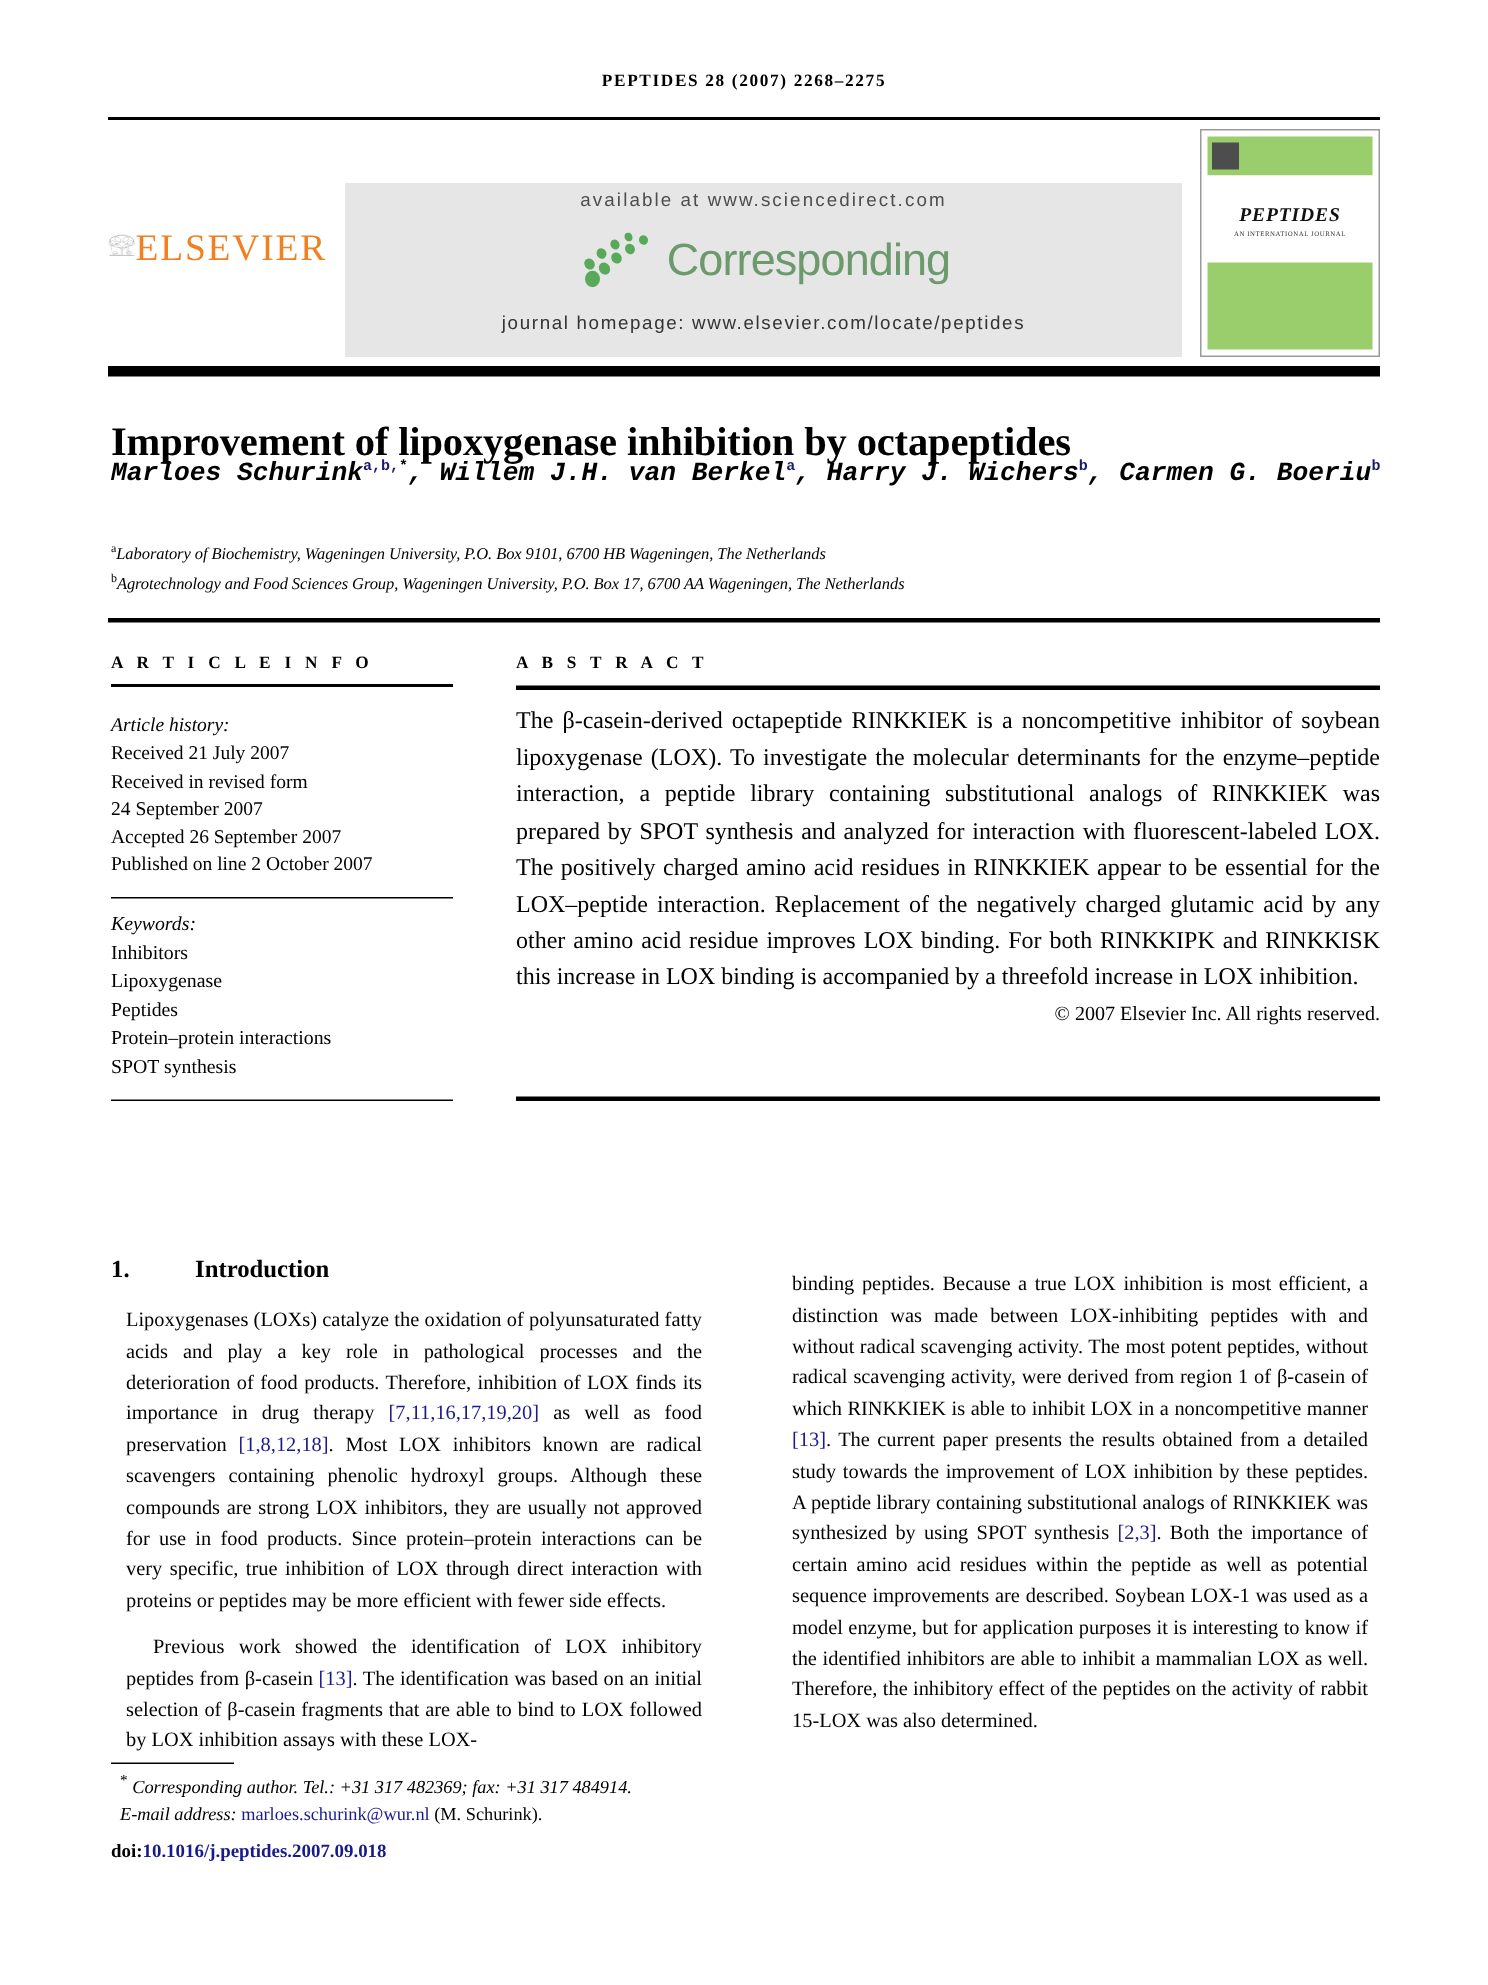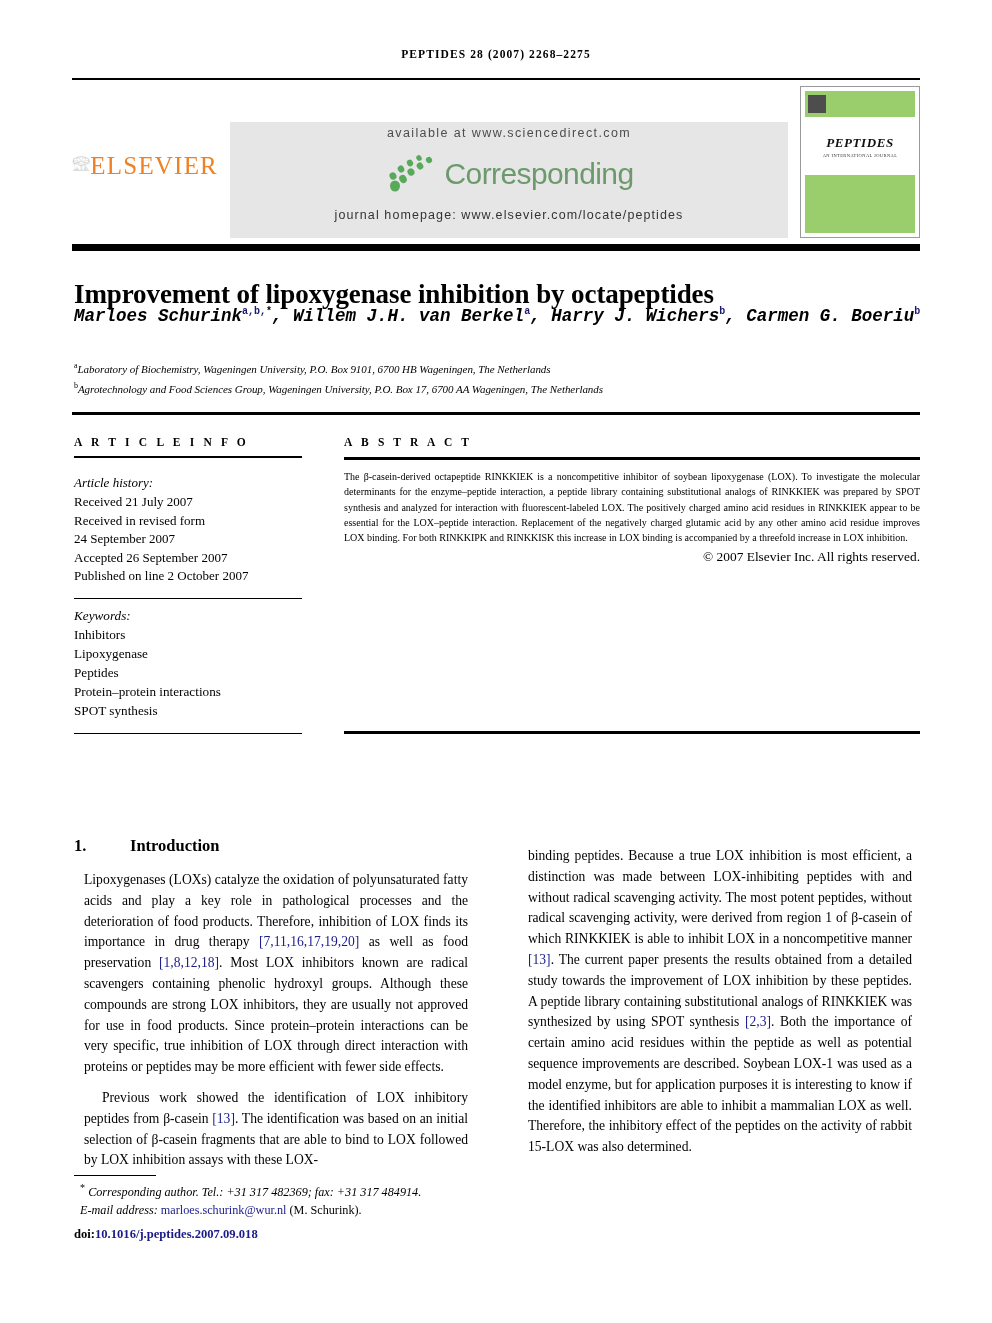--- a/index.html
+++ b/index.html
@@ -257,21 +257,21 @@
   .kws {
     margin-top: 8px;
     font-family: "Liberation Serif", serif;
     font-size: 13.2px;
     line-height: 1.43;
   }
   .kws .ital { font-style: italic; }
   .abs-body {
     margin-top: 9px;
     font-family: "Liberation Serif", serif;
-    font-size: 10px;
+    font-size: 16px;
     line-height: 1.53;
     text-align: justify;
   }
   .abs-copy {
     margin-top: 3px;
     text-align: right;
     font-family: "Liberation Serif", serif;
     font-size: 13.4px;
   }
   .rule-bottom-left {

